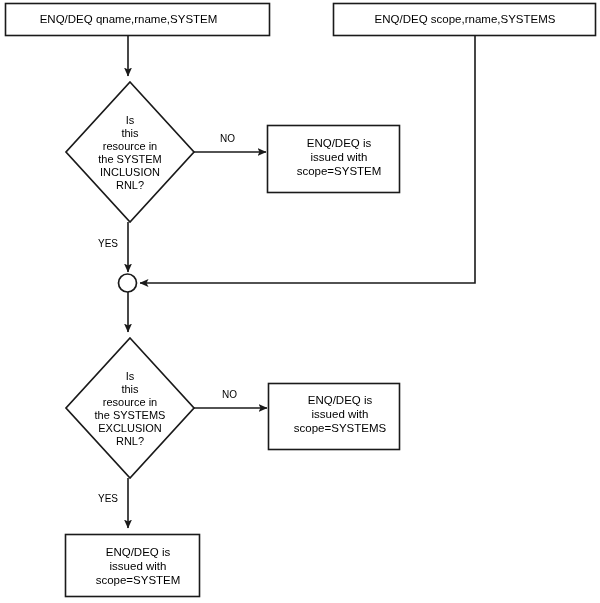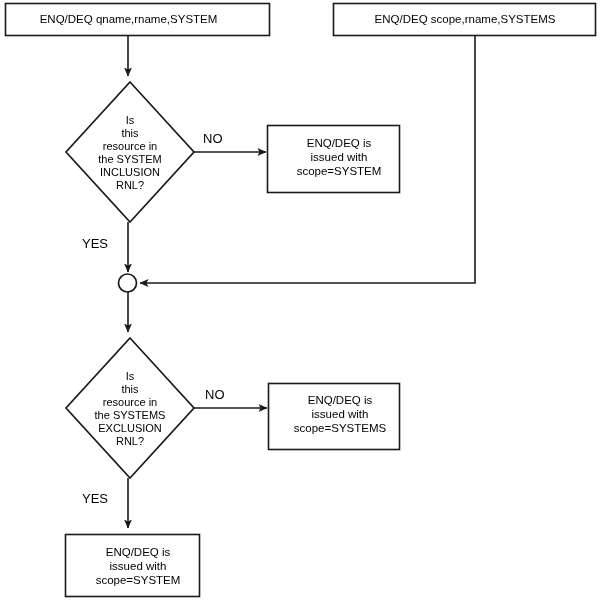--- a/index.html
+++ b/index.html
@@ -41,23 +41,23 @@
     line-height: 14px;
     text-align: center;
     width: 100%;
   }
   .diamond-text {
     font-size: 11px;
     line-height: 13px;
     text-align: center;
   }
   .edge-label {
-    font-size: 13px;
+    font-size: 10px;
     line-height: 13px;
-    text-align: left;
+    text-align: right;
   }
 </style>
 </head>
 <body>
 
 <div id="flowchart-canvas">
 
   <svg class="svg-layer" viewBox="0 0 600 603" xmlns="http://www.w3.org/2000/svg">
     <defs>
       <marker id="arrowhead" markerWidth="9" markerHeight="8" refX="8.5" refY="4" orient="auto" markerUnits="userSpaceOnUse">

